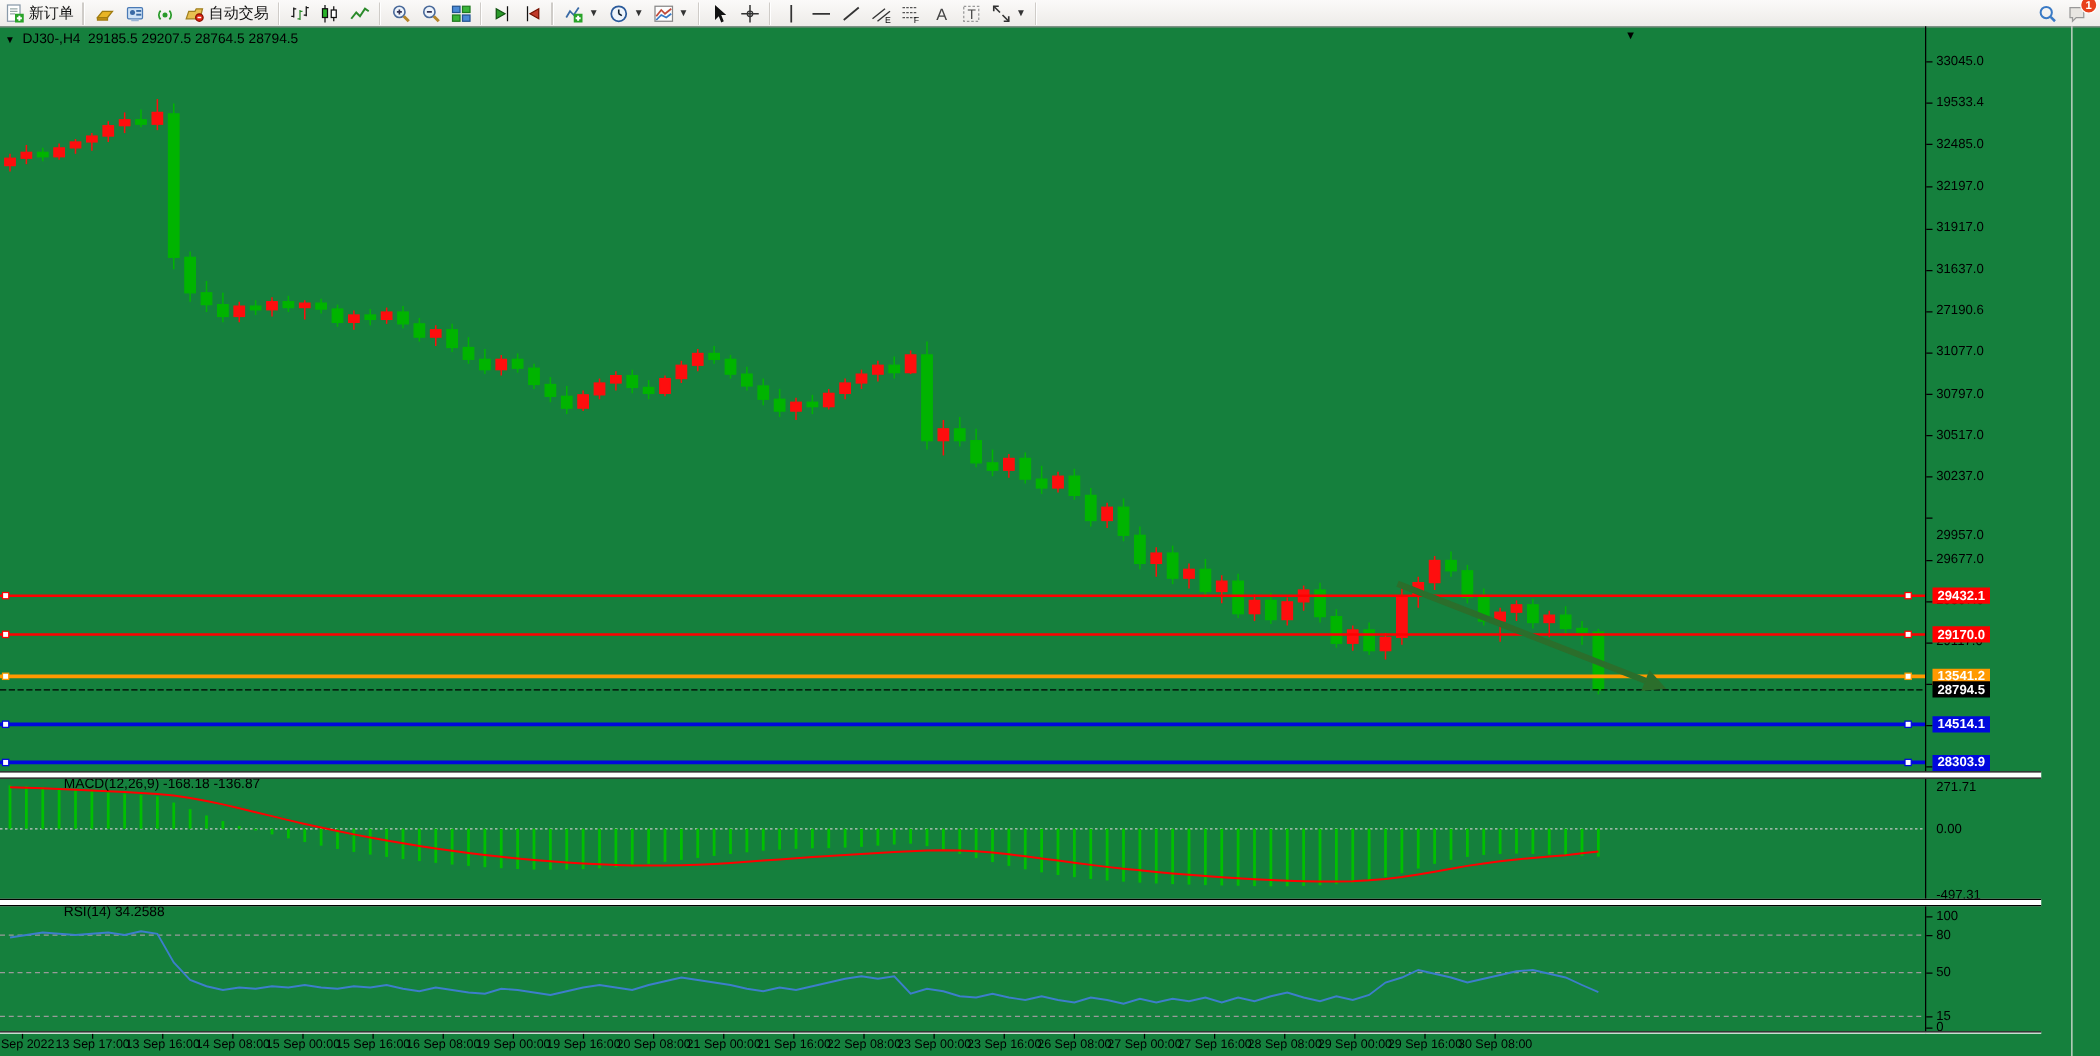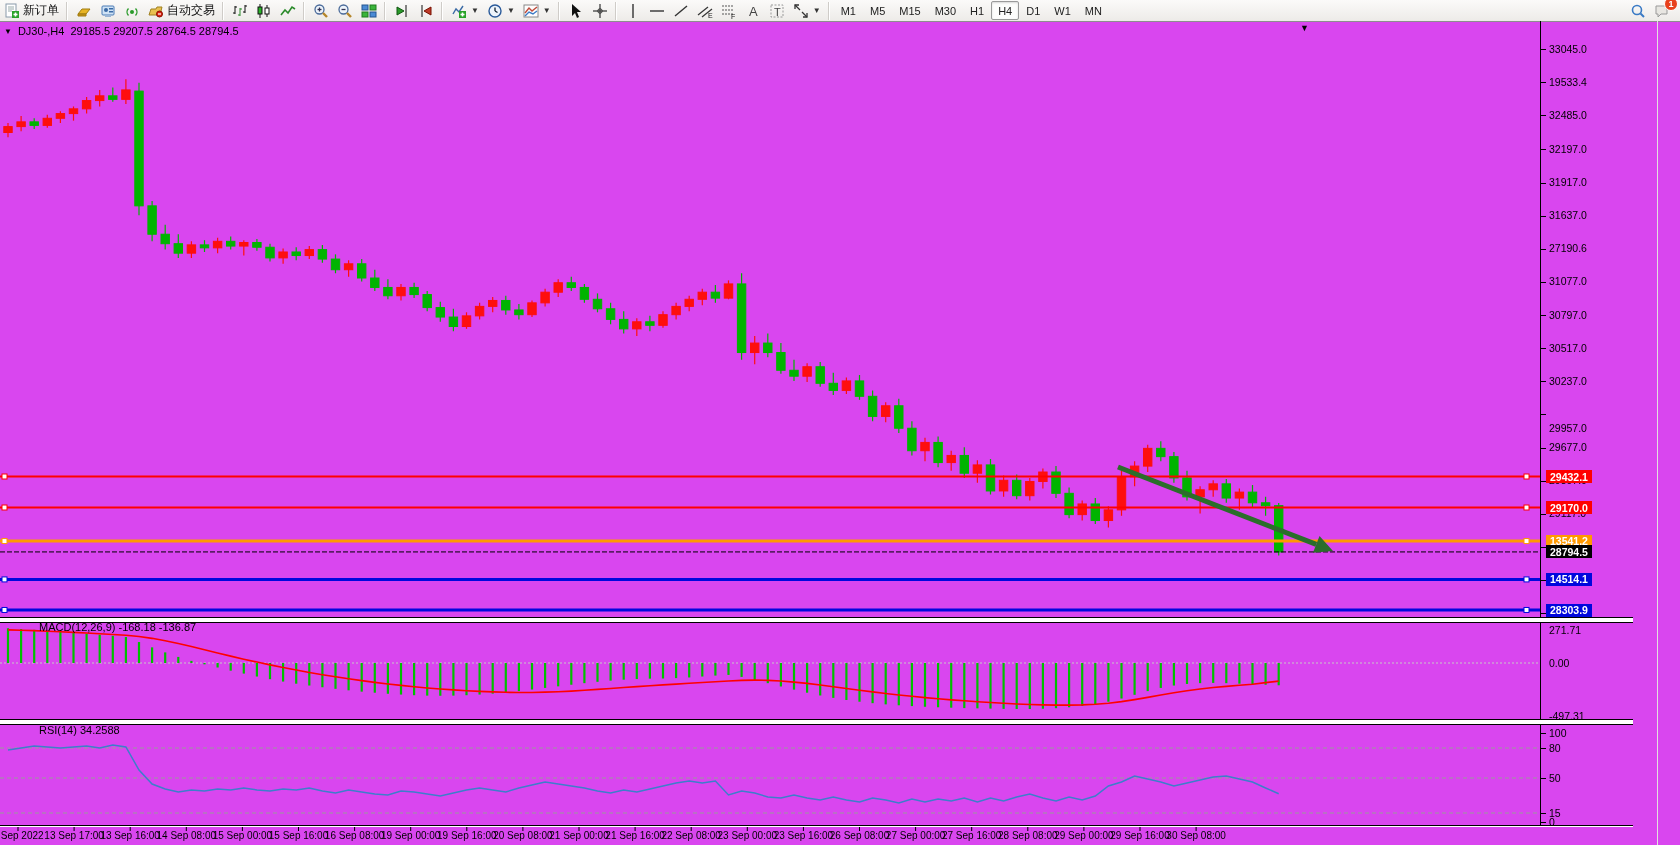--- a/index.html
+++ b/index.html
@@ -1,16 +1,16 @@
 <!DOCTYPE html>
 <html><head>
 <meta charset="utf-8">
 <style>
   html,body{margin:0;padding:0;background:#fff;font-family:"Liberation Sans",sans-serif;}
-  #app{position:relative;width:1680px;height:845px;overflow:hidden;background:#d946ef;}
+  #app{position:relative;width:1680px;height:845px;overflow:hidden;background:#15803d;}
   
   #toolbar{position:absolute;left:0;top:0;width:1680px;height:21px;
     background:linear-gradient(#fbfaf9,#edebe8);border-bottom:1px solid #8e8e8e;
     display:flex;align-items:center;font-size:12px;color:#111;user-select:none;}
   .tb-group{display:flex;align-items:center;height:21px;}
   .tb-sep{width:7px;height:18px;margin:0 1px;
     background:linear-gradient(90deg,transparent 2px,#cfccc8 2px,#cfccc8 3px,#fff 3px,#fff 4px,transparent 4px);}
   .tbtn{display:flex;align-items:center;gap:3px;padding:1px 3px;height:17px;border:1px solid transparent;border-radius:2px;cursor:default;}
   .tbtn svg{display:block;}
   .tbtn .lbl{font-size:12px;}
@@ -29,21 +29,21 @@
     border-top:1px solid #000;border-bottom:1px solid #000;background:#fff;}
   #axis-vline{position:absolute;left:1540px;top:21px;width:1px;height:806px;background:#000;z-index:20;}
   #right-edge{position:absolute;left:1657px;top:21px;width:1px;height:824px;background:#e2e0de;}
   
   #price-axis{position:absolute;left:1541px;top:21px;width:139px;height:806px;z-index:21;}
   .ptick{position:absolute;left:8px;font-size:10.5px;color:#000;white-space:nowrap;}
   .ptick-dash{position:absolute;left:0;width:5px;height:1px;background:#000;}
   .pbadge{position:absolute;left:5px;height:13px;padding:0 4px;font-size:10.5px;font-weight:bold;
     color:#fff;display:flex;align-items:center;z-index:5;}
   
-  .ind-label{position:absolute;left:3px;font-size:11px;color:#000;z-index:22;padding-left:36px;}
+  .ind-label{position:absolute;left:15px;font-size:11px;color:#000;z-index:22;padding-left:36px;}
   
   #time-axis{position:absolute;left:0;top:827px;width:1540px;height:18px;overflow:hidden;z-index:21;}
   .tlabel{position:absolute;top:3px;font-size:10px;color:#000;transform:translateX(-50%);white-space:nowrap;}
   #shift-marker{position:absolute;left:1300px;top:23px;font-size:9px;color:#000;z-index:29;}
   svg text{font-family:"Liberation Sans",sans-serif;}
   #chart-svg{position:absolute;left:0;top:0;z-index:10;}
 </style>
 </head>
 <body>
 
@@ -256,31 +256,20 @@
           <svg width="16" height="16" viewBox="0 0 16 16">
             <polyline points="2,6 2,2 6,2" fill="none" stroke="#333" stroke-width="1.3"></polyline>
             <line x1="2" y1="2" x2="7" y2="7" stroke="#333" stroke-width="1.3"></line>
             <polyline points="10,14 14,14 14,10" fill="none" stroke="#333" stroke-width="1.3"></polyline>
             <line x1="14" y1="14" x2="9" y2="9" stroke="#333" stroke-width="1.3"></line>
           </svg>
           <span class="caret">▼</span>
         </span>
       </span>
       <span class="tb-sep"></span>
-      <span class="tb-group">
-        <span class="tbtn tfbtn">M1</span>
-        <span class="tbtn tfbtn">M5</span>
-        <span class="tbtn tfbtn">M15</span>
-        <span class="tbtn tfbtn">M30</span>
-        <span class="tbtn tfbtn">H1</span>
-        <span class="tbtn tfbtn active">H4</span>
-        <span class="tbtn tfbtn">D1</span>
-        <span class="tbtn tfbtn">W1</span>
-        <span class="tbtn tfbtn">MN</span>
-      </span>
       <span id="tb-right">
         <span class="tbtn">
           <svg width="16" height="16" viewBox="0 0 16 16">
             <circle cx="7" cy="7" r="4.5" fill="none" stroke="#3a7ac5" stroke-width="1.6"></circle>
             <line x1="10.5" y1="10.5" x2="14" y2="14" stroke="#3a7ac5" stroke-width="2"></line>
           </svg>
         </span>
         <span class="tbtn" style="position:relative">
           <svg width="16" height="16" viewBox="0 0 16 16">
             <path d="M2,3 h11 v8 h-6 l-3,3 v-3 h-2 Z" fill="#e8e6e2" stroke="#999"></path>

